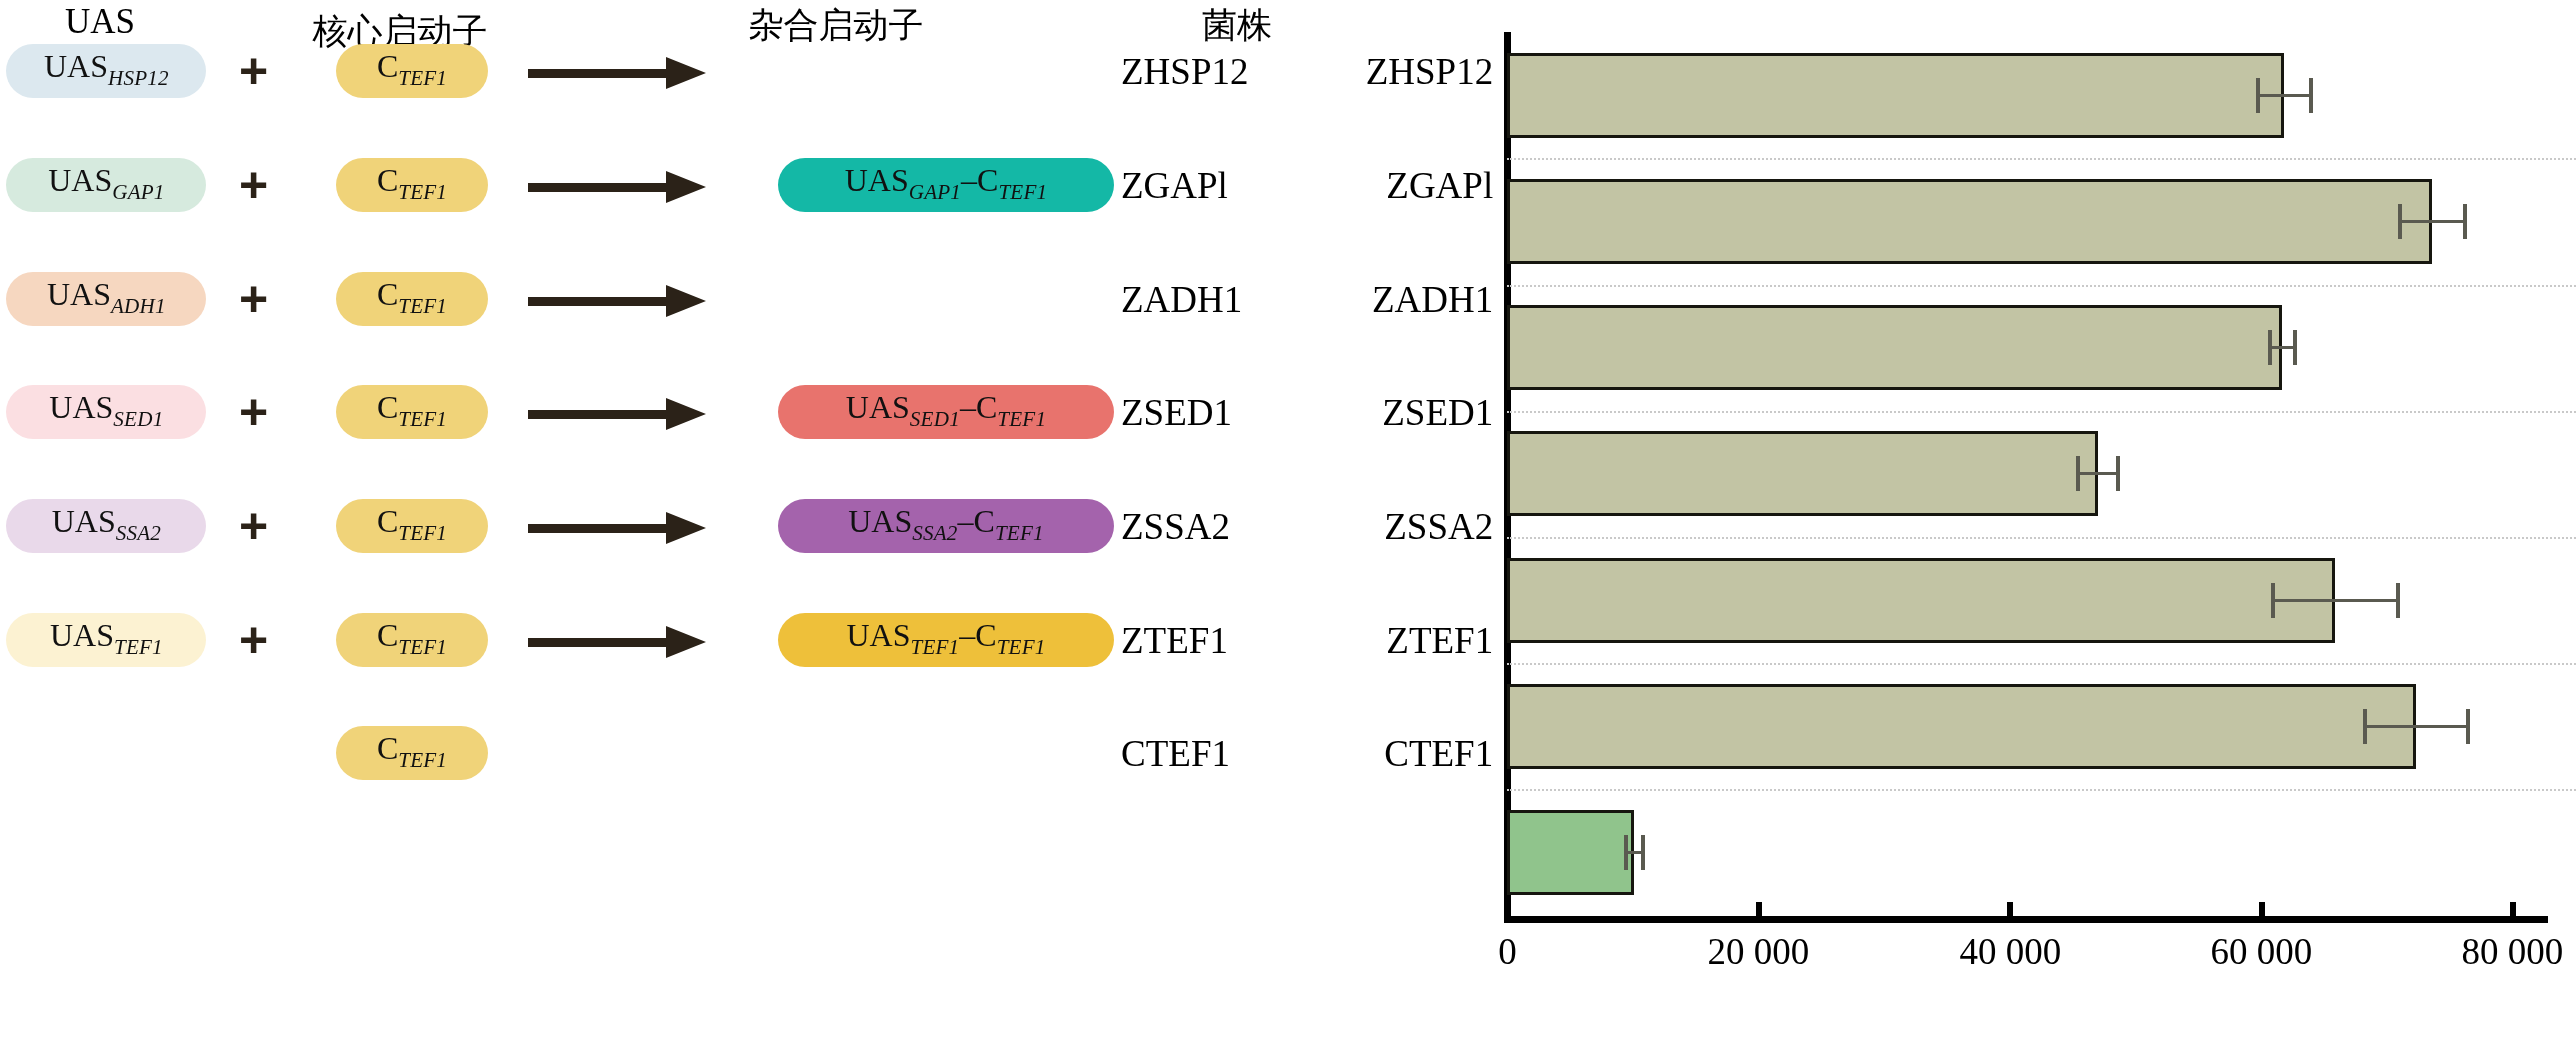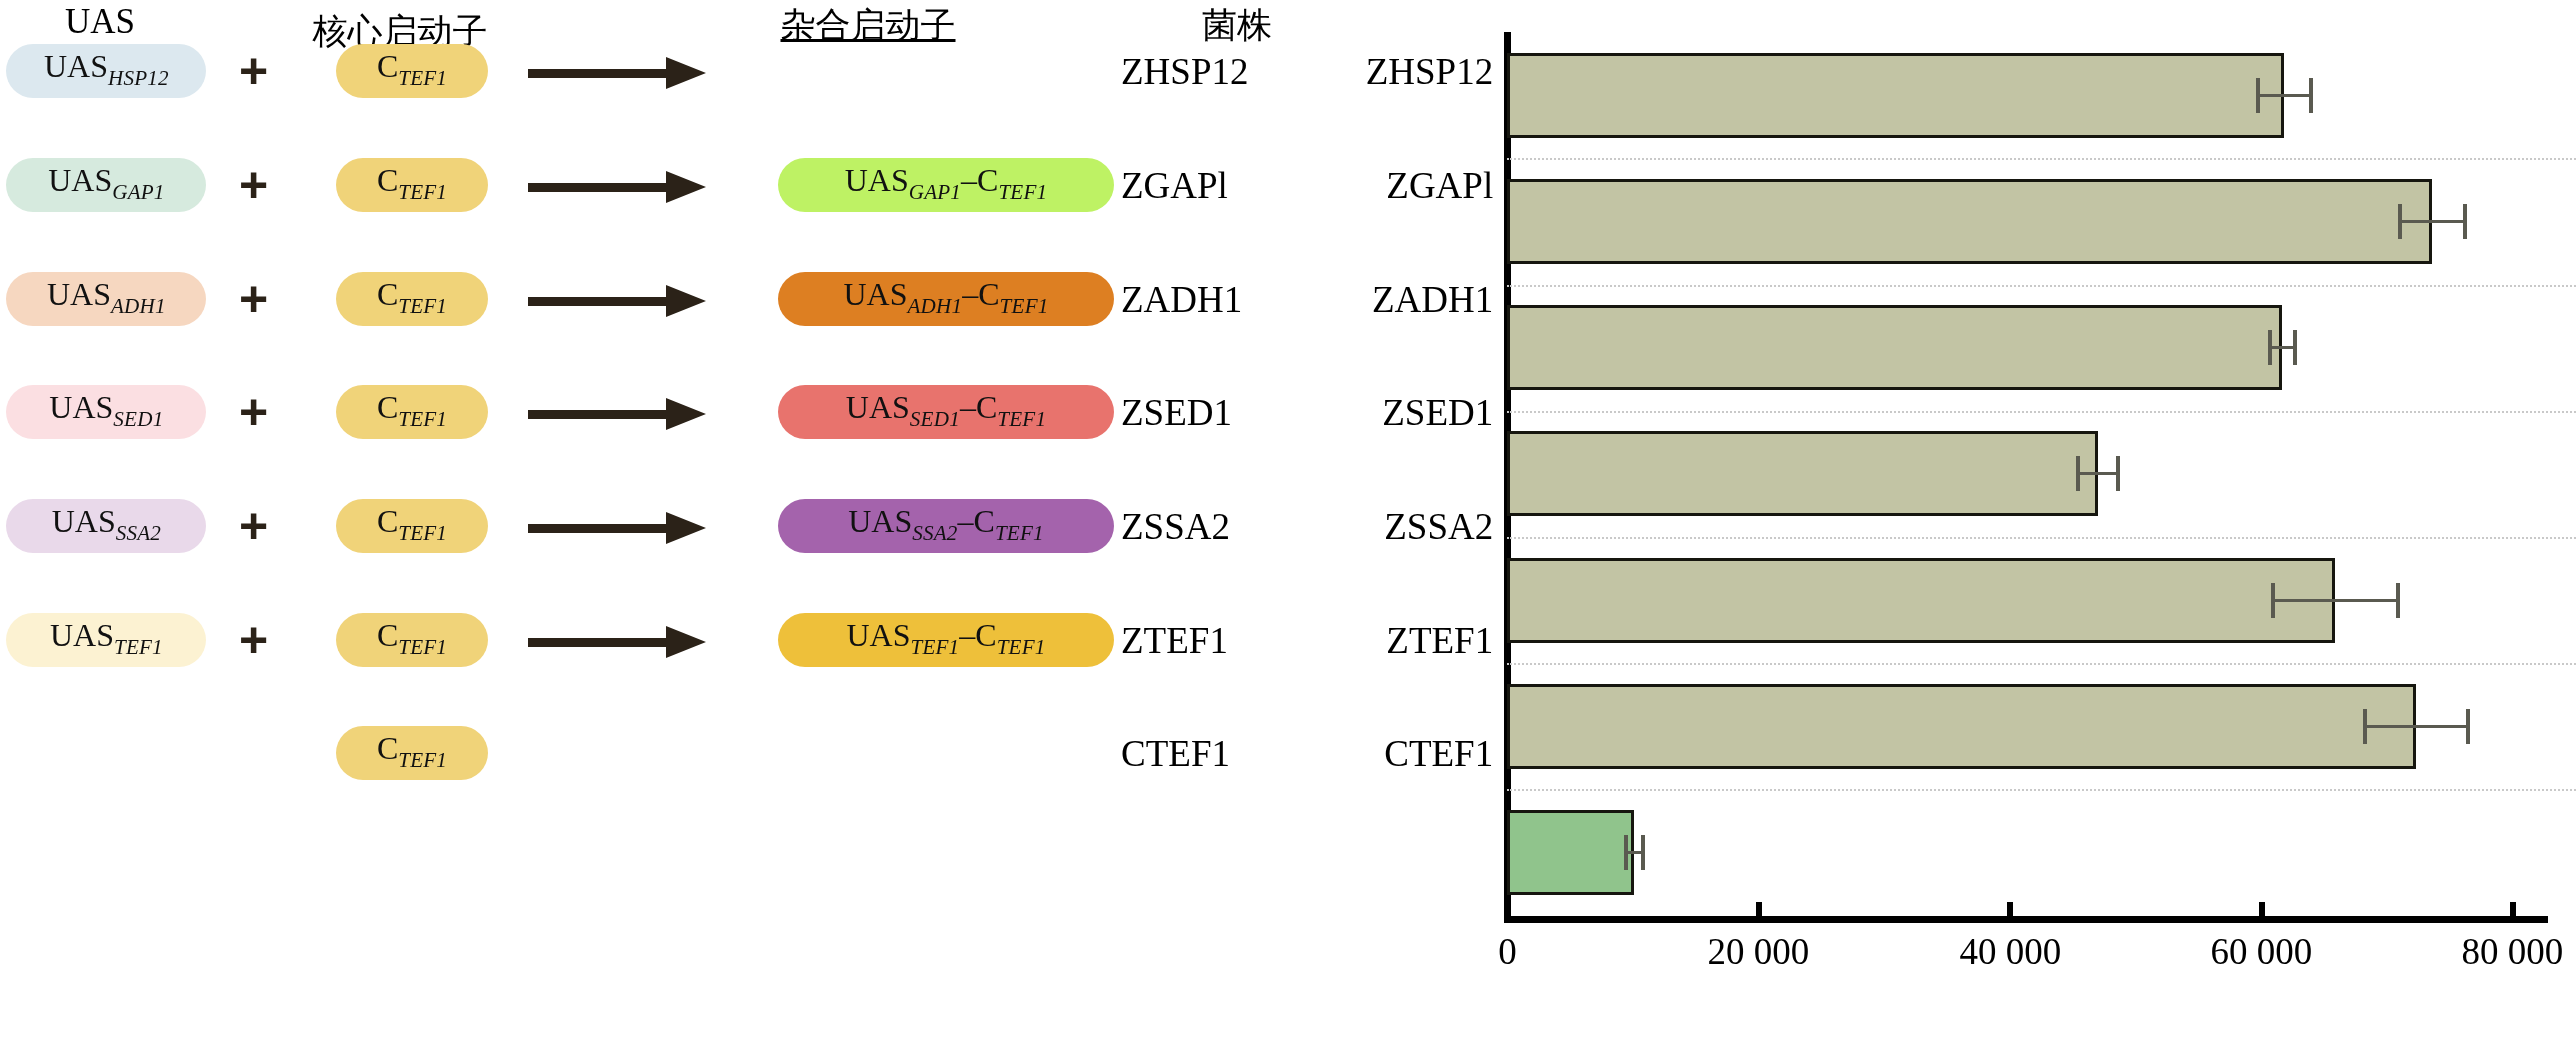--- a/index.html
+++ b/index.html
@@ -16,21 +16,21 @@
   .col-head {
     position: absolute;
     font-family: "Liberation Serif", "DejaVu Serif", serif;
     font-size: 35px;
     color: #000;
     white-space: nowrap;
     text-align: center;
   }
   #hdr-uas      { left: 0px;    top: 1.6px;  width: 200px; }
   #hdr-core     { left: 264px;  top: 1.6px;  width: 272px; margin-top: 6px; }
-  #hdr-hybrid   { left: 720px;  top: 1.6px;  width: 296px; text-decoration: underline; }
+  #hdr-hybrid   { left: 688px;  top: 1.6px;  width: 296px; }
   #hdr-strain   { left: 1105px; top: 1.6px;  width: 264px; }
 
   
   #diagram {
     position: absolute;
     left: 0; top: 6px; width: 1489px; height: 1050px;
   }
   .drow {
     position: absolute;
     left: 0; width: 1489px; height: 77px;
@@ -222,40 +222,37 @@
         <span class="lbl">UAS<sub>GAP1</sub></span>
       </div>
       <div class="plus">+</div>
       <div class="pill pill-core" style="background: rgb(240, 211, 121);">
         <span class="lbl">C<sub>TEF1</sub></span>
       </div>
       <div class="arrow">
         <div class="shaft"></div>
         <div class="head"></div>
       </div>
-      <div class="pill pill-hyb" style="background: #bef264;">
+      <div class="pill pill-hyb" style="background: #14b8a6;">
         <span class="lbl">UAS<sub>GAP1</sub>–C<sub>TEF1</sub></span>
       </div>
       <div class="strain-a">ZGAPl</div>
       <div class="strain-b">ZGAPl</div>
     </div>
     <div class="drow" style="top: 266px;">
       <div class="pill pill-uas" style="background: rgb(246, 215, 192);">
         <span class="lbl">UAS<sub>ADH1</sub></span>
       </div>
       <div class="plus">+</div>
       <div class="pill pill-core" style="background: rgb(240, 211, 121);">
         <span class="lbl">C<sub>TEF1</sub></span>
       </div>
       <div class="arrow">
         <div class="shaft"></div>
         <div class="head"></div>
-      </div>
-      <div class="pill pill-hyb" style="background: rgb(221, 127, 34);">
-        <span class="lbl">UAS<sub>ADH1</sub>–C<sub>TEF1</sub></span>
       </div>
       <div class="strain-a">ZADH1</div>
       <div class="strain-b">ZADH1</div>
     </div>
     <div class="drow" style="top: 379px;">
       <div class="pill pill-uas" style="background: rgb(251, 223, 226);">
         <span class="lbl">UAS<sub>SED1</sub></span>
       </div>
       <div class="plus">+</div>
       <div class="pill pill-core" style="background: rgb(240, 211, 121);">

